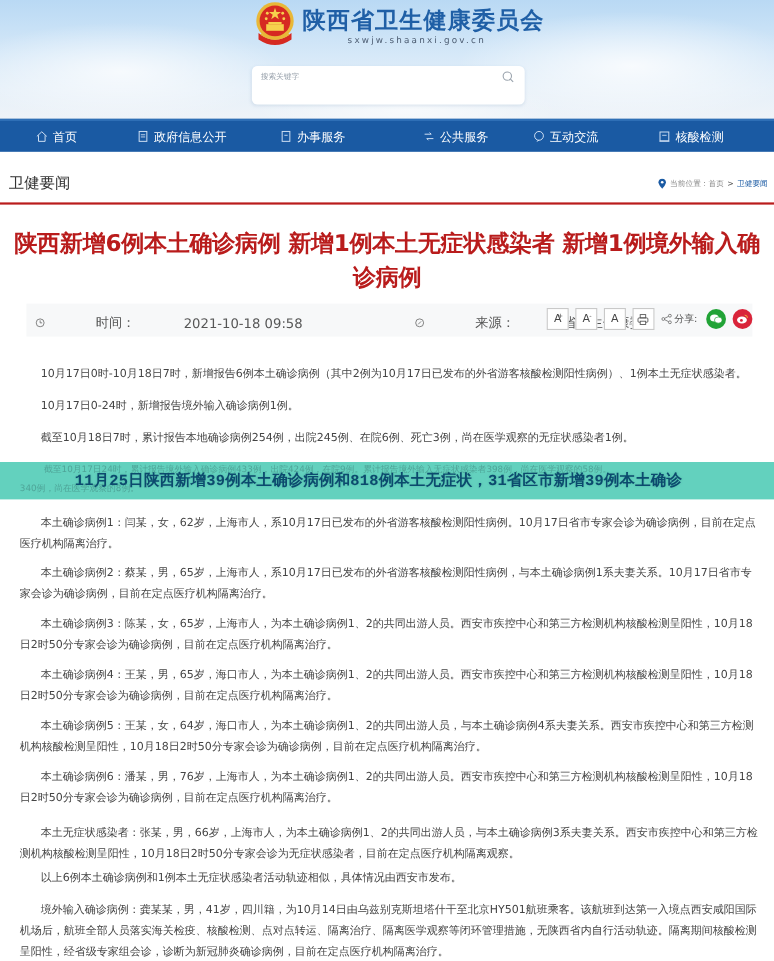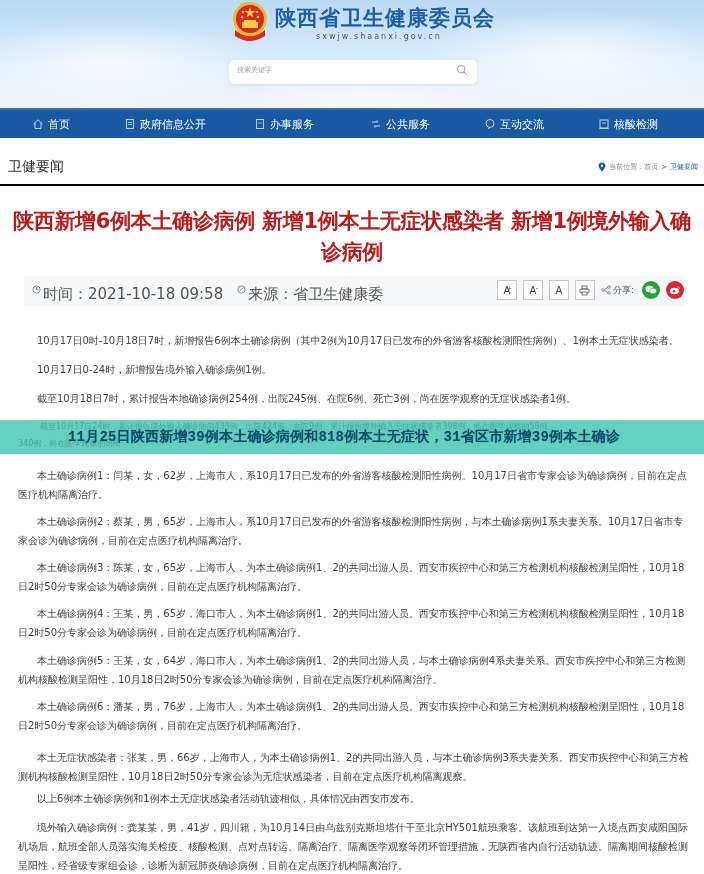--- a/index.html
+++ b/index.html
@@ -15,50 +15,50 @@
   .banner .cloud1 { position: absolute; left: -40px; top: 20px; width: 300px; height: 90px; border-radius: 50%;
     background: radial-gradient(ellipse at center, rgba(255,255,255,0.75), rgba(255,255,255,0) 70%); }
   .banner .cloud2 { position: absolute; right: -30px; top: 10px; width: 320px; height: 100px; border-radius: 50%;
     background: radial-gradient(ellipse at center, rgba(255,255,255,0.8), rgba(255,255,255,0) 70%); }
   .banner .cloud3 { position: absolute; left: 230px; top: 70px; width: 280px; height: 60px; border-radius: 50%;
     background: radial-gradient(ellipse at center, rgba(255,255,255,0.6), rgba(255,255,255,0) 70%); }
   .emblem { position: absolute; left: 229px; top: 0px; width: 42px; height: 44px; }
   .site-title { position: absolute; left: 275px; top: 4px; font-family: "DejaVu Serif", "Liberation Serif", serif;
     font-size: 21px; color: #1f5fa6; letter-spacing: 1px; font-weight: bold; white-space: nowrap; text-align: right; }
   .site-url { position: absolute; left: 316px; top: 32px; font-size: 8px; color: #4b5b70; letter-spacing: 2px; white-space: nowrap; }
-  .search-box { position: absolute; left: 229px; top: 60px; width: 248px; height: 24px; background: #fff;
+  .search-box { position: absolute; left: 229px; top: 60px; width: 248px; height: 35px; background: #fff;
     border-radius: 5px; box-shadow: 0 1px 3px rgba(80,120,170,0.15); }
   .search-box input { border: none; outline: none; background: transparent; font-size: 7px; color: #999;
     position: absolute; left: 8px; top: 4px; width: 210px; height: 12px; font-family: "DejaVu Sans", sans-serif; }
   .search-box input::placeholder { color: #9aa3ad; }
   .search-icon { position: absolute; right: 9px; top: 4px; width: 12px; height: 12px; }
 
   
   .nav { position: absolute; left: 0; top: 108px; width: 704px; height: 30px; background: #1a5aa3;
     border-top: 2px solid #2e6fb6; display: flex; align-items: center; }
   .nav-item { position: absolute; top: 0; height: 28px; display: flex; align-items: center; color: #fff;
     font-size: 11px; white-space: nowrap; cursor: pointer; }
   .nav-item svg { width: 12px; height: 12px; margin-right: 4px; }
 
   
-  .section-head { position: absolute; left: 0; top: 148px; width: 704px; height: 38px; border-bottom: 2px solid #000000; }
+  .section-head { position: absolute; left: 0; top: 148px; width: 704px; height: 38px; border-bottom: 2px solid #b91c1c; }
   .section-title { position: absolute; left: 8px; top: 10px; font-size: 14px; color: #333; }
   .crumbs { position: absolute; right: 6px; top: 14px; font-size: 7px; color: #888; display: flex; align-items: center; white-space: nowrap; }
   .crumbs .pin { width: 8px; height: 10px; margin-right: 3px; }
   .crumbs .sep { margin: 0 3px; color: #555; }
   .crumbs .cur { color: #1a5aa3; }
   .crumbs a { color: #888; text-decoration: none; }
 
   
   .article-title { position: absolute; left: 12px; top: 206px; width: 680px; text-align: center; font-size: 21px;
     font-weight: bold; color: #b91c1c; line-height: 31px; letter-spacing: -0.3px; }
 
   
   .meta { position: absolute; left: 24px; top: 276px; width: 660px; height: 30px; background: #f7f8f9; }
-  .meta-left { position: absolute; left: 8px; top: 9px; font-size: 15px; color: #555; display: flex; white-space: nowrap; }
+  .meta-left { position: absolute; left: 8px; top: 9px; font-size: 12px; color: #555; display: flex; align-items: center; white-space: nowrap; gap: 44px; }
   .meta-left svg { width: 9px; height: 9px; margin-right: 2px; }
   .meta-left .gap { width: 14px; }
   .meta-right { position: absolute; right: 0; top: 4px; display: flex; align-items: center; }
   .fbtn { width: 20px; height: 20px; border: 1px solid #c9c9c9; background: #fff; display: flex; align-items: center;
     justify-content: center; font-size: 10px; color: #444; margin-left: 6px; cursor: pointer; position: relative; }
   .fbtn sup { font-size: 6px; position: absolute; top: 3px; right: 4px; }
   .share-label { font-size: 9px; color: #555; margin-left: 6px; display: flex; align-items: center; }
   .share-label svg { width: 10px; height: 10px; margin-right: 2px; }
   .sbtn { width: 18px; height: 18px; border-radius: 50%; margin-left: 6px; display: flex; align-items: center; justify-content: center; cursor: pointer; }
   .sbtn.wechat { background: #21a336; margin-left: 8px; }
@@ -127,21 +127,21 @@
       </svg>
     <span>政府信息公开</span>
   </div>
   <div class="nav-item" style="left:254px">
     <svg viewBox="0 0 12 12">
         <rect x="2.5" y="1.5" width="7" height="9" fill="none" stroke="#cfe0f4" stroke-width="0.9"></rect>
         <line x1="4.5" y1="5" x2="7.5" y2="5" stroke="#cfe0f4" stroke-width="0.8"></line>
       </svg>
     <span>办事服务</span>
   </div>
-  <div class="nav-item" style="left:370px">
+  <div class="nav-item" style="left:384px">
     <svg viewBox="0 0 12 12">
         <path d="M2 4 H8 L6.5 2.5 M10 8 H4 L5.5 9.5" fill="none" stroke="#cfe0f4" stroke-width="0.9"></path>
       </svg>
     <span>公共服务</span>
   </div>
   <div class="nav-item" style="left:484px">
     <svg viewBox="0 0 12 12">
         <circle cx="6" cy="5.5" r="4" fill="none" stroke="#cfe0f4" stroke-width="0.9"></circle>
         <path d="M4 10.5 L6 9.5" stroke="#cfe0f4" stroke-width="0.9"></path>
       </svg>

